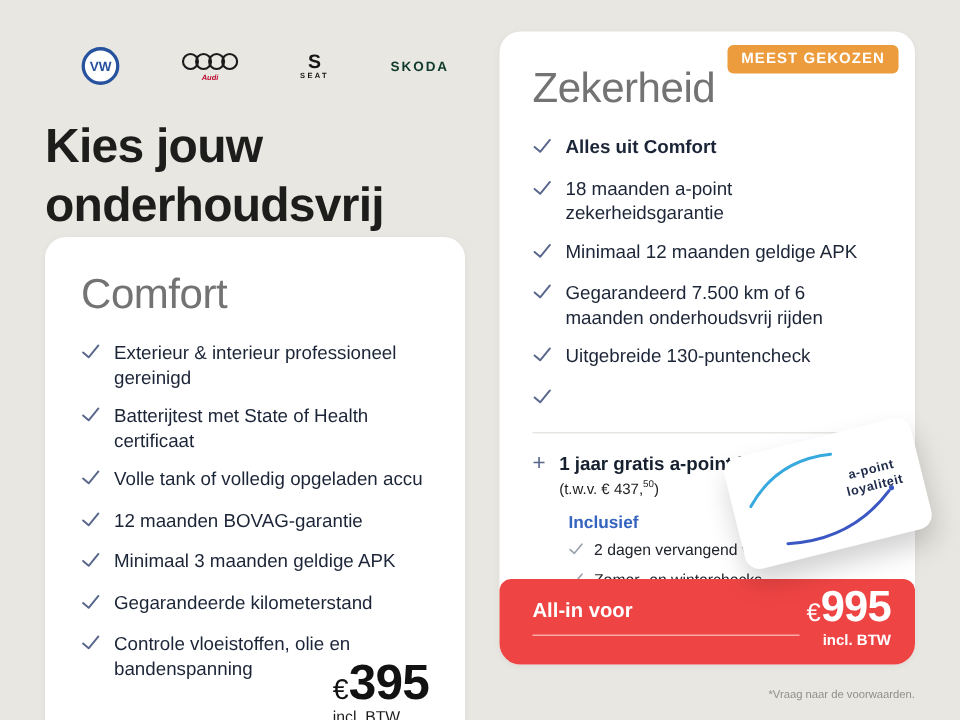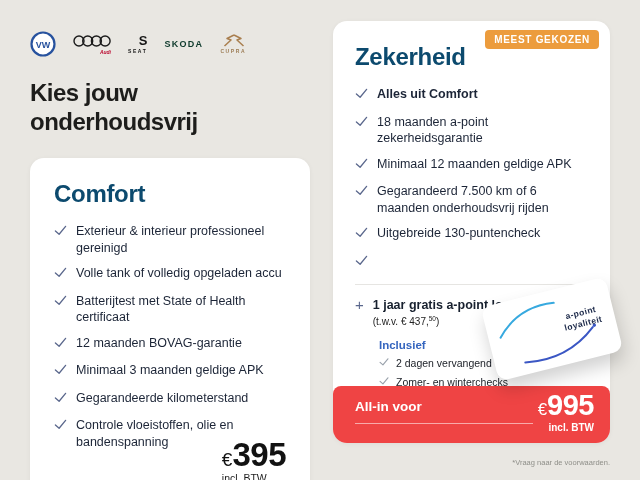--- a/index.html
+++ b/index.html
@@ -8,43 +8,43 @@
     position:relative;
     width:640px; height:480px;
     background:#E9E7E2;
     font-family:"Liberation Sans", sans-serif;
     overflow:hidden;
     color:#1C2537;
   }
 
   
   .logo-row { position:absolute; left:30px; top:31px; display:flex; gap:17px; align-items:center; }
-  .brand { display:flex; flex-direction:column; align-items:flex-end; gap:1px; }
+  .brand { display:flex; flex-direction:column; align-items:center; gap:1px;margin-left:24px; }
   .audi-label { font-size:5px; font-weight:700; color:#BB0A30; font-style:italic; }
   .seat-letter { font-size:13px; font-weight:800; color:#151515; line-height:1; }
   .seat-label { font-size:5px; font-weight:700; letter-spacing:1.6px; color:#151515; }
   .skoda-label { font-size:9px; font-weight:800; letter-spacing:1.3px; color:#0E3A2C; }
   .cupra-label { font-size:5px; font-weight:700; letter-spacing:1.6px; color:#9C7C54; }
 
   
   .heading {
     position:absolute; left:30px; top:78px;
-    font-size:24px; line-height:1.22; font-weight:600;
+    font-size:32px; line-height:1.22; font-weight:600;
     letter-spacing:-0.5px; color:#1D1D1B;
   }
 
   
   .card {
     position:absolute; background:#FFFFFF; border-radius:14px;
     box-shadow:0 1px 5px rgba(0,0,0,.05);
   }
   #comfort-card { left:30px; top:158px; width:280px; height:340px; padding:22px 24px; }
   #zekerheid-card { left:333px; top:21px; width:277px; height:422px; padding:22px 22px; }
 
-  .card-title { font-size:24px; font-weight:700; color:#0c4a6e; letter-spacing:-0.3px; margin-bottom:15px; }
+  .card-title { font-size:28px; font-weight:400; color:#737373; letter-spacing:-0.3px; margin-bottom:15px; }
 
   .features { list-style:none; display:flex; flex-direction:column; gap:9px; }
   .feature { display:flex; gap:9px; align-items:flex-start; font-size:12.5px; line-height:1.32; font-weight:500; color:#1C2537; }
   .feature .check { flex:none; margin-top:1px; }
 
   
   .price-block { position:absolute; right:24px; bottom:14px; color:#121212; }
   .price-cur { font-size:19px; font-weight:500; vertical-align:baseline; }
   .price-num { font-size:33px; font-weight:700; letter-spacing:-0.5px; }
   .price-note { font-size:10.5px; color:#1C1C1C; margin-top:-2px; }
@@ -143,27 +143,27 @@
     <li class="feature">
       <span class="check"><svg width="13" height="13" viewBox="0 0 14 14">
             <path d="M1.5 7.5 L5.5 11 L12.5 2.5" fill="none" stroke="#5A678C" stroke-width="1.4" stroke-linecap="round" stroke-linejoin="round"></path>
           </svg></span>
       <span>Exterieur &amp; interieur professioneel gereinigd</span>
     </li>
     <li class="feature">
       <span class="check"><svg width="13" height="13" viewBox="0 0 14 14">
             <path d="M1.5 7.5 L5.5 11 L12.5 2.5" fill="none" stroke="#5A678C" stroke-width="1.4" stroke-linecap="round" stroke-linejoin="round"></path>
           </svg></span>
+      <span>Batterijtest met State of Health certificaat</span>
+    </li>
+    <li class="feature">
+      <span class="check"><svg width="13" height="13" viewBox="0 0 14 14">
+            <path d="M1.5 7.5 L5.5 11 L12.5 2.5" fill="none" stroke="#5A678C" stroke-width="1.4" stroke-linecap="round" stroke-linejoin="round"></path>
+          </svg></span>
       <span>Volle tank of volledig opgeladen accu</span>
-    </li>
-    <li class="feature">
-      <span class="check"><svg width="13" height="13" viewBox="0 0 14 14">
-            <path d="M1.5 7.5 L5.5 11 L12.5 2.5" fill="none" stroke="#5A678C" stroke-width="1.4" stroke-linecap="round" stroke-linejoin="round"></path>
-          </svg></span>
-      <span>Batterijtest met State of Health certificaat</span>
     </li>
     <li class="feature">
       <span class="check"><svg width="13" height="13" viewBox="0 0 14 14">
             <path d="M1.5 7.5 L5.5 11 L12.5 2.5" fill="none" stroke="#5A678C" stroke-width="1.4" stroke-linecap="round" stroke-linejoin="round"></path>
           </svg></span>
       <span>12 maanden BOVAG-garantie</span>
     </li>
     <li class="feature">
       <span class="check"><svg width="13" height="13" viewBox="0 0 14 14">
             <path d="M1.5 7.5 L5.5 11 L12.5 2.5" fill="none" stroke="#5A678C" stroke-width="1.4" stroke-linecap="round" stroke-linejoin="round"></path>

